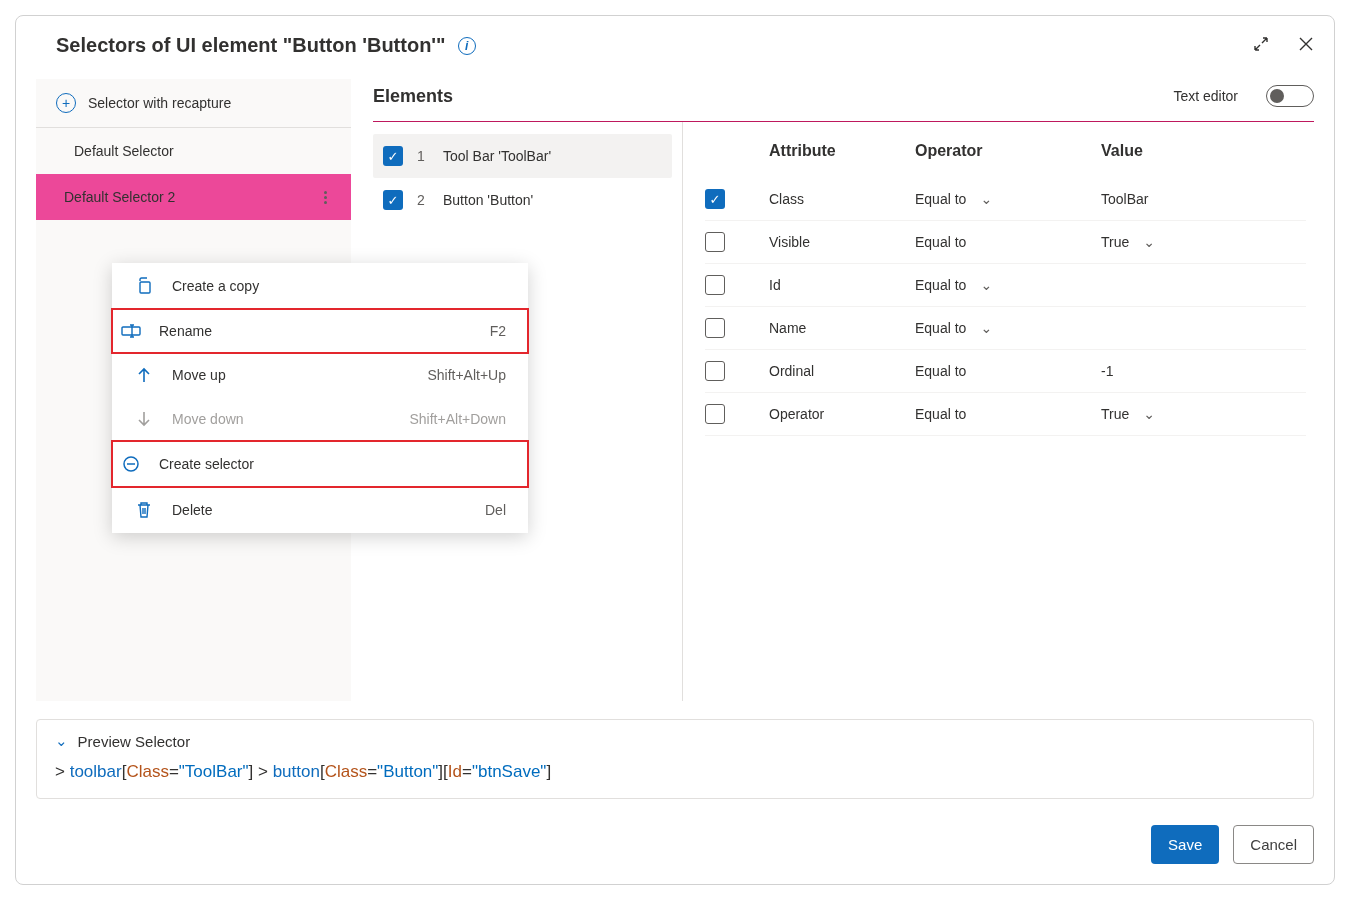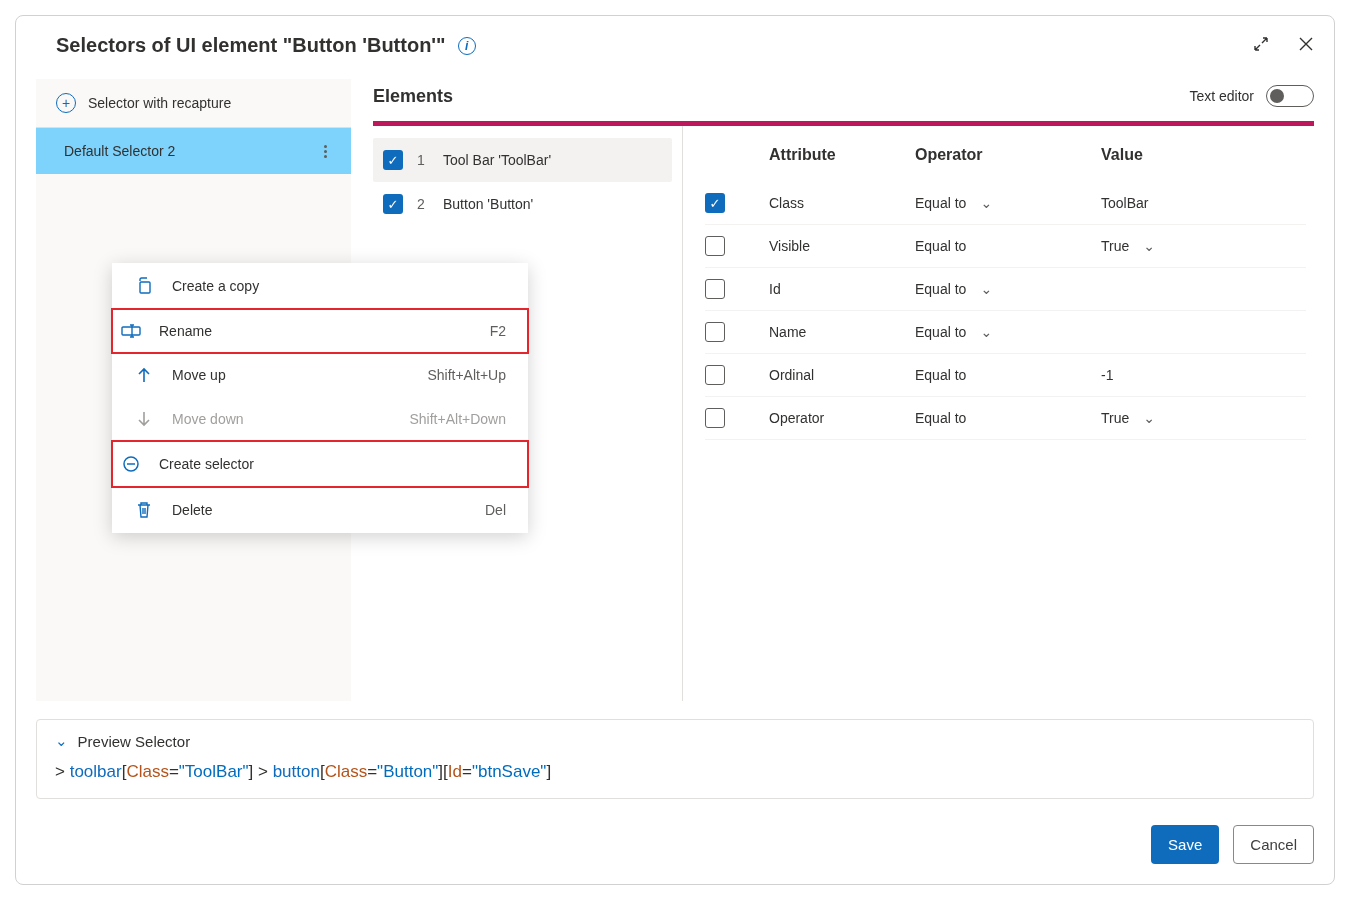--- a/index.html
+++ b/index.html
@@ -66,38 +66,38 @@
       width: 20px; height: 20px;
       border: 1.5px solid #0f6cbd; border-radius: 50%;
       display: flex; align-items: center; justify-content: center;
       color: #0f6cbd; font-size: 14px; line-height: 1;
     }
     .selector-item {
       display: flex; align-items: center; justify-content: space-between;
       padding: 15px 18px 15px 38px;
       cursor: pointer;
     }
-    .selector-item.active { background: #7dd3fc; padding-left: 28px; }
+    .selector-item.active { background: #ec4899; padding-left: 28px; }
     .kebab { display: flex; flex-direction: column; gap: 2px; padding-right: 6px; }
     .kebab span { width: 3px; height: 3px; background: #605e5c; border-radius: 50%; }
 
     
     .main {
       flex: 1;
       display: flex;
       flex-direction: column;
       padding-left: 22px;
     }
     .main-header {
       display: flex; justify-content: space-between; align-items: center;
-      border-bottom: 5px solid #be185d;
+      border-bottom: 1px solid #be185d;
       padding: 6px 0 14px 0;
     }
     .elements-title { font-size: 18px; font-weight: 600; }
-    .toggle-wrap { display: flex; align-items: center; gap: 12px; }
+    .toggle-wrap { display: flex; align-items: center; gap: 28px; }
     .toggle {
       width: 48px; height: 22px;
       border: 1px solid #605e5c; border-radius: 11px;
       position: relative; background: #fff;
     }
     .toggle-dot {
       width: 14px; height: 14px; border-radius: 50%;
       background: #605e5c; position: absolute; left: 3px; top: 3px;
     }
 
@@ -209,20 +209,23 @@
     </div>
   </div>
 
   <div class="body">
 
     <div class="sidebar">
       <div class="recapture-row">
         <div class="plus-circle">+</div>
         <span>Selector with recapture</span>
       </div>
+      <div class="selector-item">
+        <span>Default Selector</span>
+      </div>
       <div class="selector-item active">
         <span>Default Selector 2</span>
         <div class="kebab">
             <span></span>
             <span></span>
             <span></span>
           </div>
       </div>
     </div>
 

